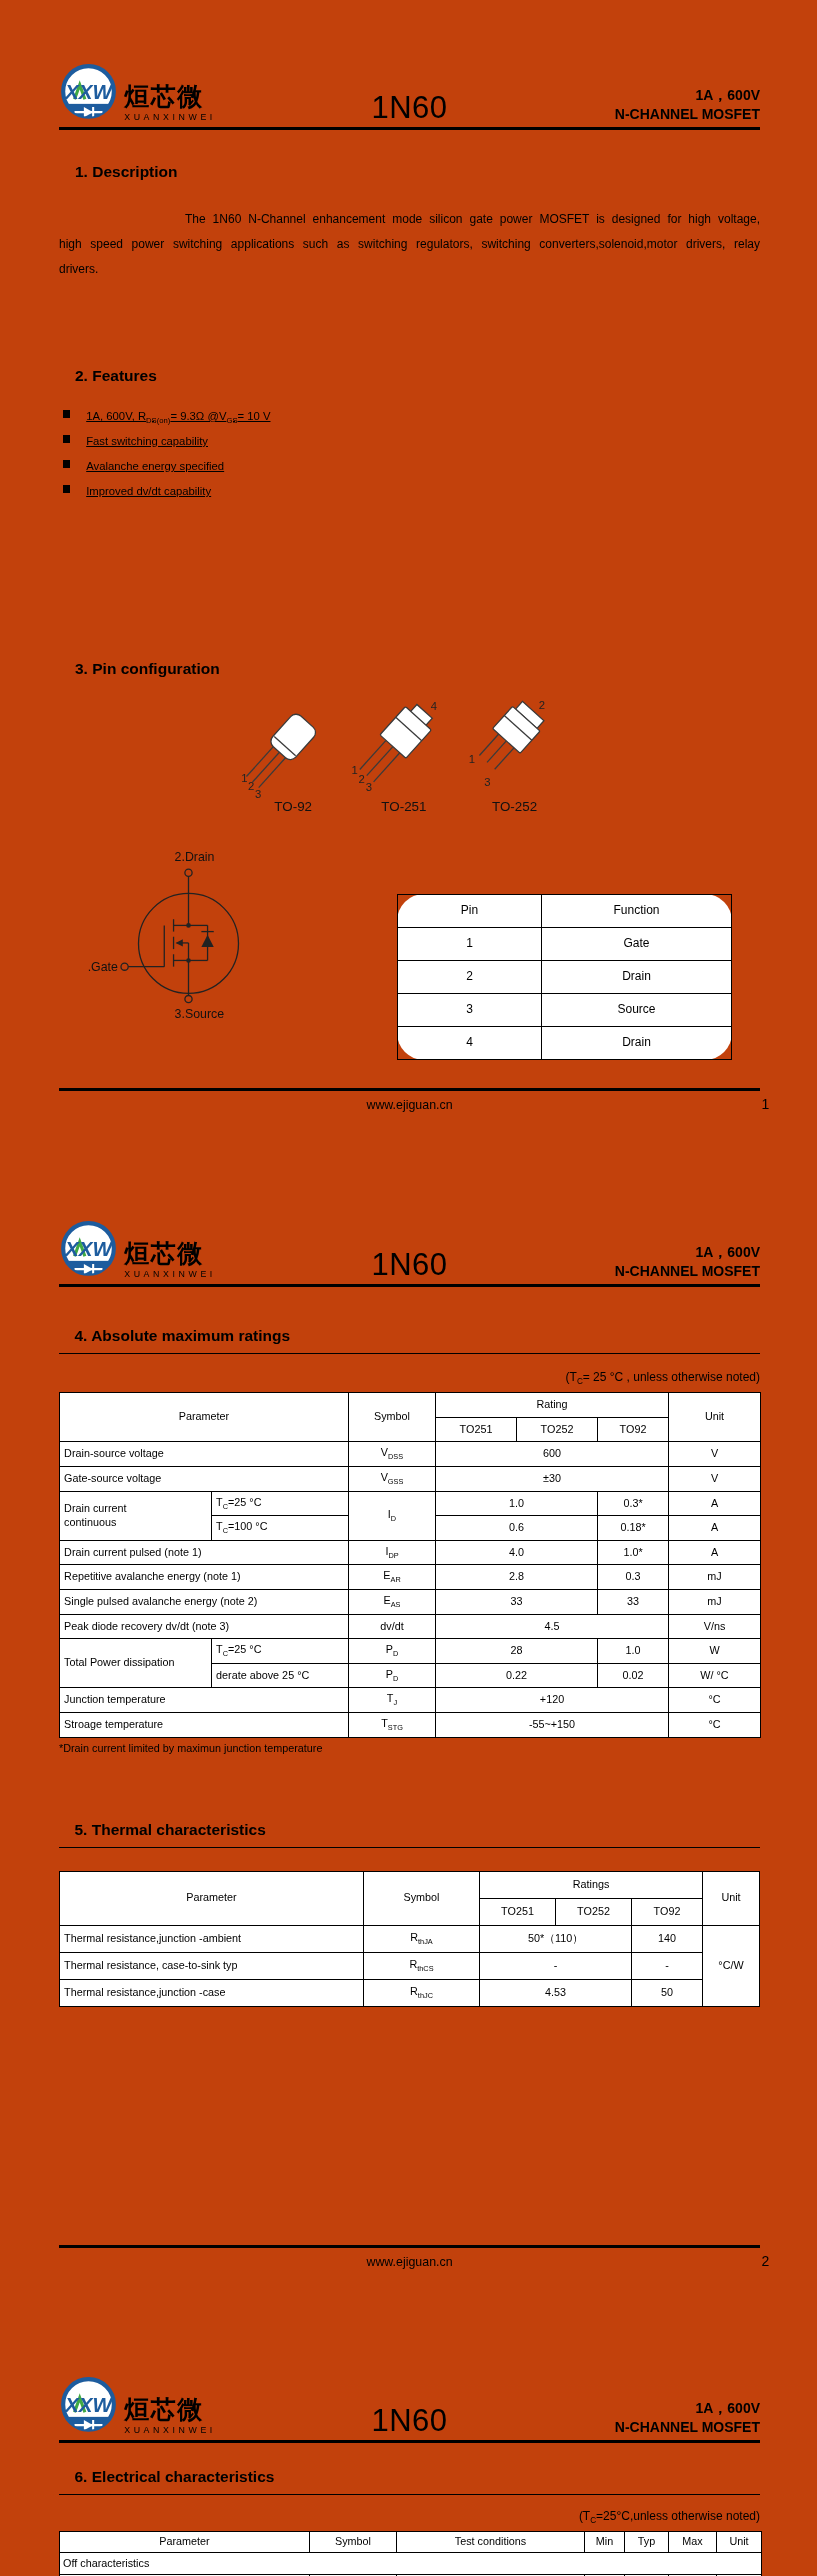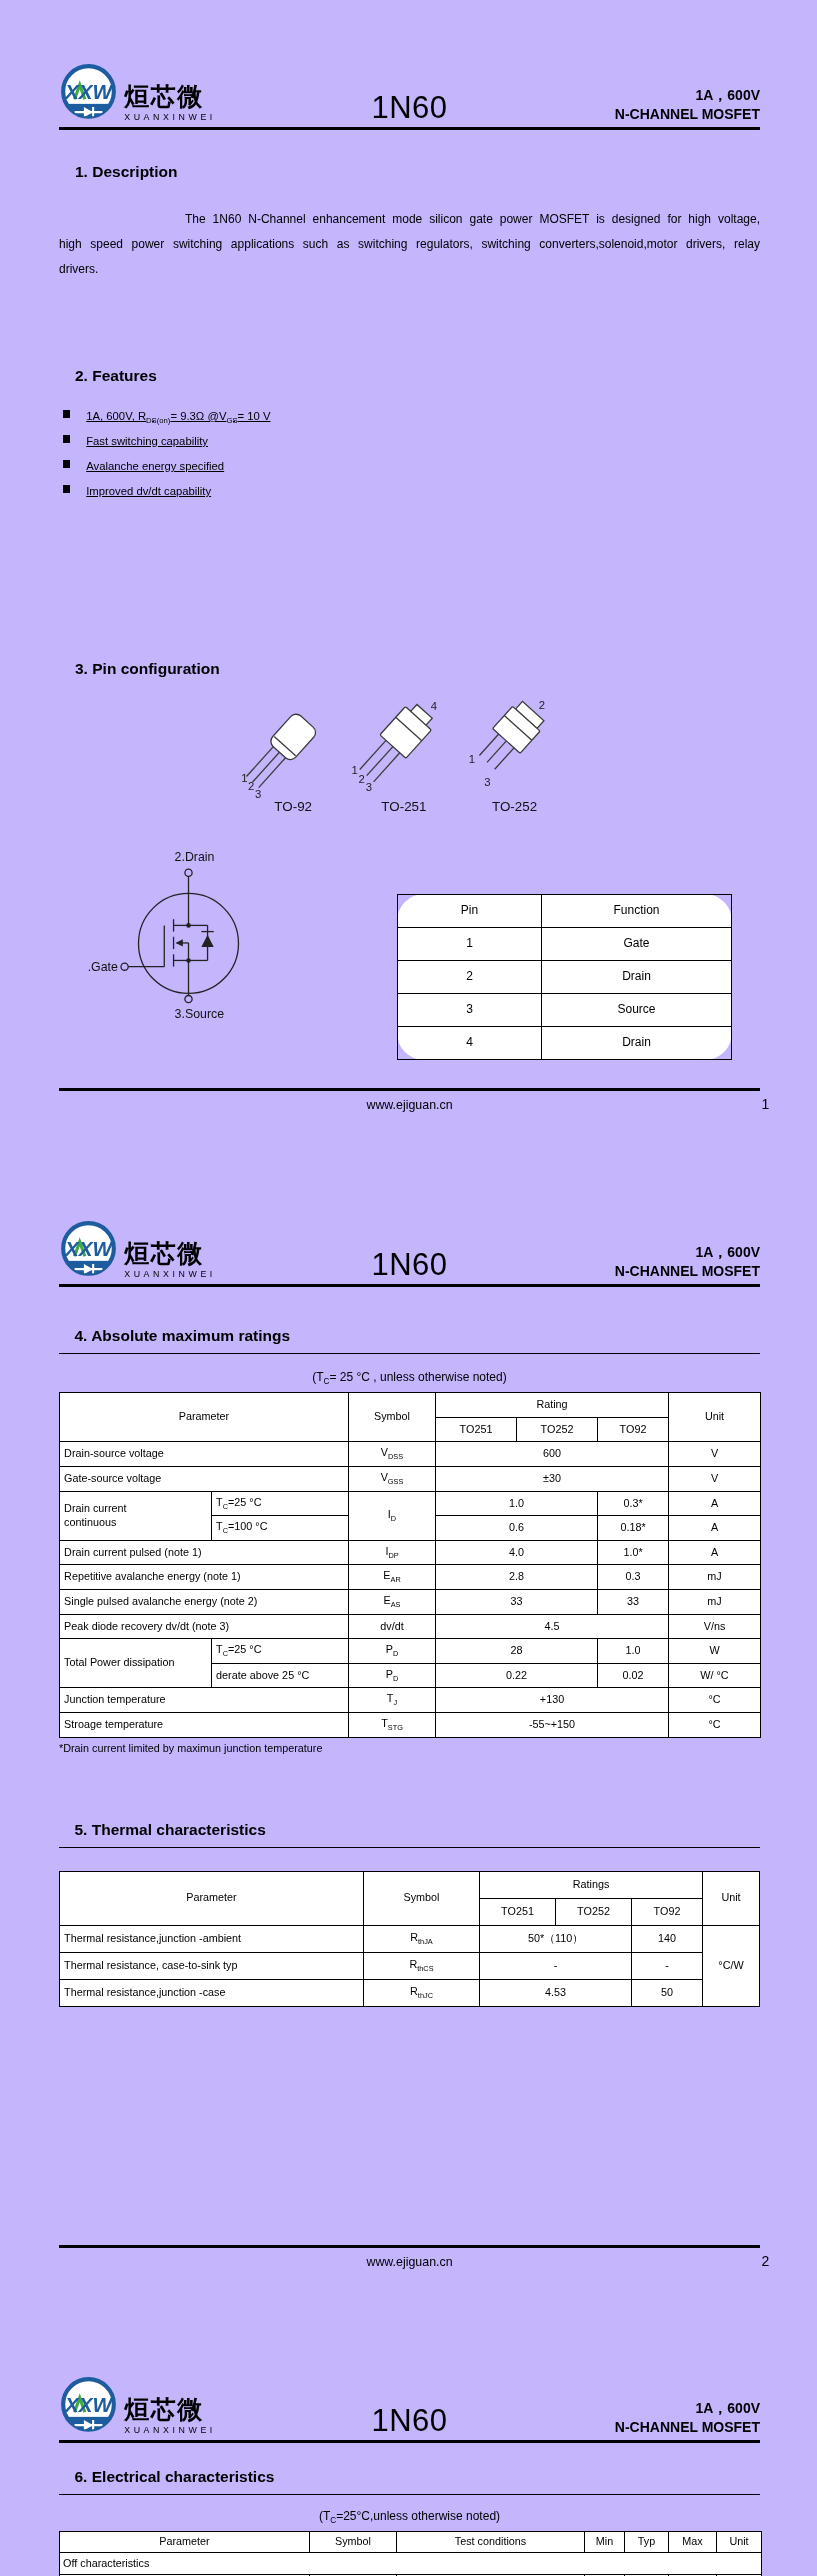--- a/index.html
+++ b/index.html
@@ -1,36 +1,36 @@
 <!DOCTYPE html>
 <html style="font-size:8.2px"><head>
 <meta charset="utf-8">
 <style>
   html,body{margin:0;padding:0;background:#fff;}
   body{font-family:"Liberation Sans",sans-serif;color:#000;}
   #doc{position:relative;width:818px;height:3470px;background:#fff;overflow:hidden;}
-  .page{position:absolute;left:0;width:818px;height:1157px;background:#c4b5fd;overflow:hidden;}
+  .page{position:absolute;left:0;width:818px;height:1157px;background:#c2410c;overflow:hidden;}
   #p1{top:0;} #p2{top:1157px;} #p3{top:2313px;}
   .abs{position:absolute;}
   
   .hdr{position:absolute;left:59px;top:61px;width:701px;height:66px;border-bottom:3.6px solid #000;}
   .logo{position:absolute;left:0;bottom:4.1px;display:flex;align-items:flex-end;gap:6.2px;}
   .logo-txt{padding-bottom:1px;}
   .logo-cn{font-size:25px;font-weight:bold;letter-spacing:1.5px;line-height:1;}
   .logo-en{font-size:8.8px;letter-spacing:3.6px;margin-top:2.6px;}
   .part{position:absolute;left:50%;transform:translateX(-50%);bottom:1px;font-size:31px;letter-spacing:0.5px;}
   .hdr-right{position:absolute;right:0;bottom:3.1px;text-align:right;font-weight:bold;font-size:14px;line-height:1.35;}
   
   .ftr{position:absolute;left:59px;top:1088px;width:701px;height:36px;border-top:3.1px solid #000;}
   .ftr-site{position:absolute;left:0;right:0;top:7.2px;text-align:center;font-size:12.4px;}
   .ftr-num{position:absolute;right:-9.3px;top:5.2px;font-size:14px;}
   
   .sec-h{font-size:15.5px;font-weight:bold;margin:0;}
   .rule{border-top:1.5px solid #000;height:0;margin-top:8.2px;}
-  .cond{text-align:center;font-size:12px;margin-top:15.5px;}
+  .cond{text-align:right;font-size:12px;margin-top:15.5px;}
   .para{font-size:12px;line-height:25px;text-align:justify;text-indent:126px;margin:0;word-spacing:2.6px;}
   .feat{display:flex;height:25px;font-size:11.3px;text-decoration:underline;}
   .bull{width:6.7px;height:7.7px;background:#000;margin-right:16.5px;flex:0 0 auto;}
   .tbl-note{font-size:10.8px;margin-top:4.1px;}
   
   table{border-collapse:collapse;table-layout:fixed;border:1.5px solid #000;background:#fff;}
   td{border:0.5px solid #000;text-align:center;vertical-align:middle;font-size:10.8px;line-height:1.28;padding:1.5px 4.1px;overflow:hidden;}
   td.l{text-align:left;}
   tr.bt td{border-top-width:1.5px;}
   tr.sec td{border-top-width:1.5px;border-bottom-width:1.5px;text-align:left;}
@@ -338,21 +338,21 @@
             <tr>
               <td class="l">derate above 25 °C</td>
               <td>P<sub>D</sub></td>
               <td colspan="2">0.22</td>
               <td>0.02</td>
               <td>W/ °C</td>
             </tr>
             <tr class="bt">
               <td colspan="2" class="l">Junction temperature</td>
               <td>T<sub>J</sub></td>
-              <td colspan="3">+130</td>
+              <td colspan="3">+120</td>
               <td>°C</td>
             </tr>
             <tr class="bt">
               <td colspan="2" class="l">Stroage temperature</td>
               <td>T<sub>STG</sub></td>
               <td colspan="3">-55~+150</td>
               <td>°C</td>
             </tr>
           </tbody>
         </table>

